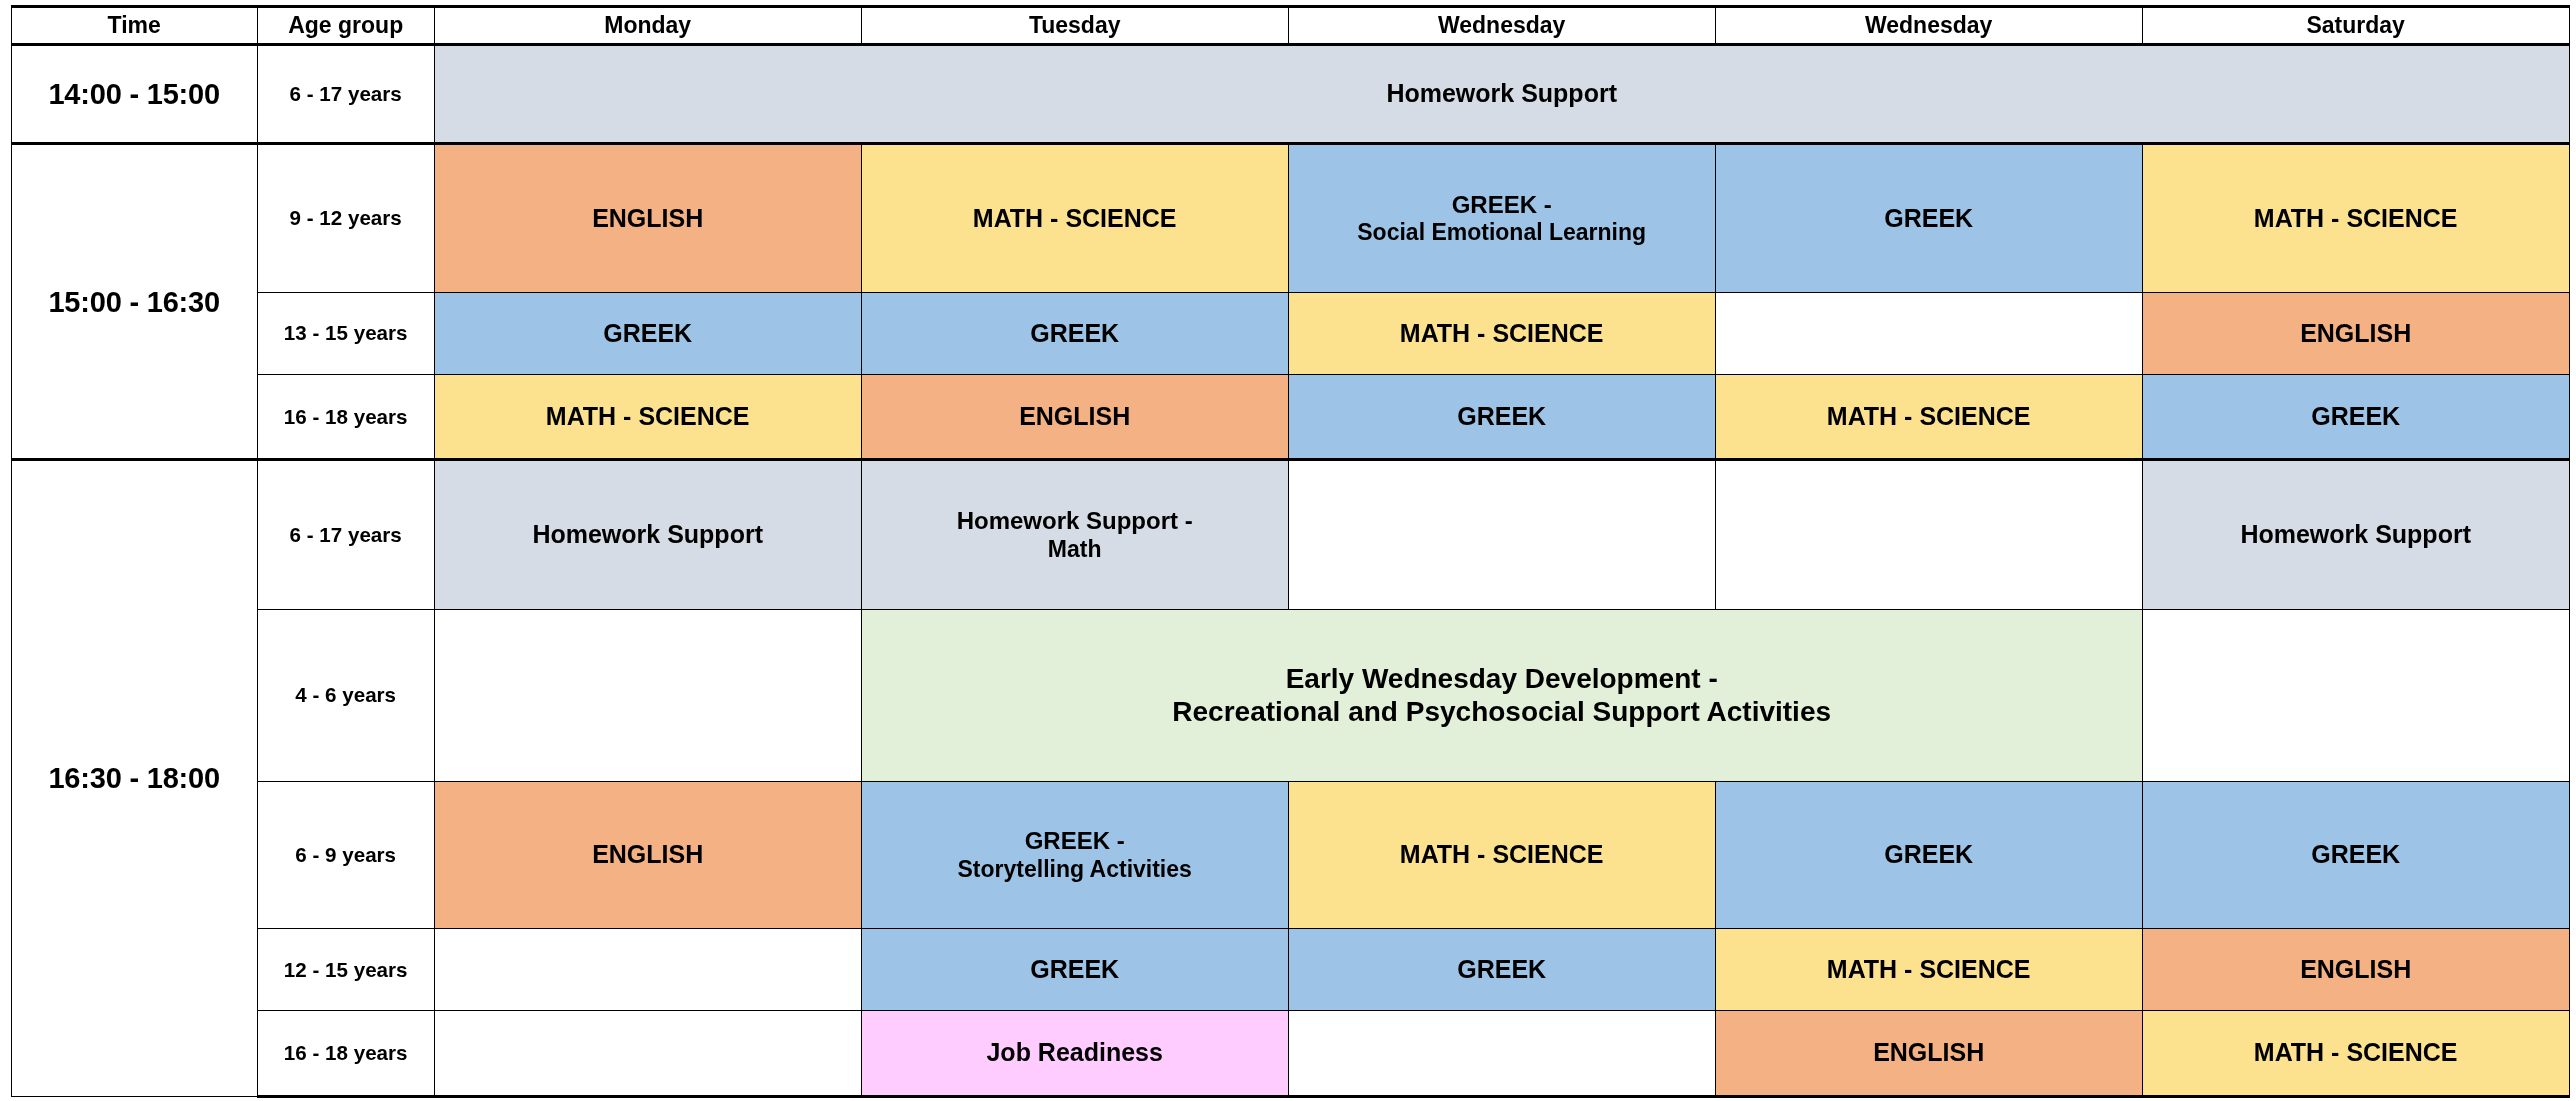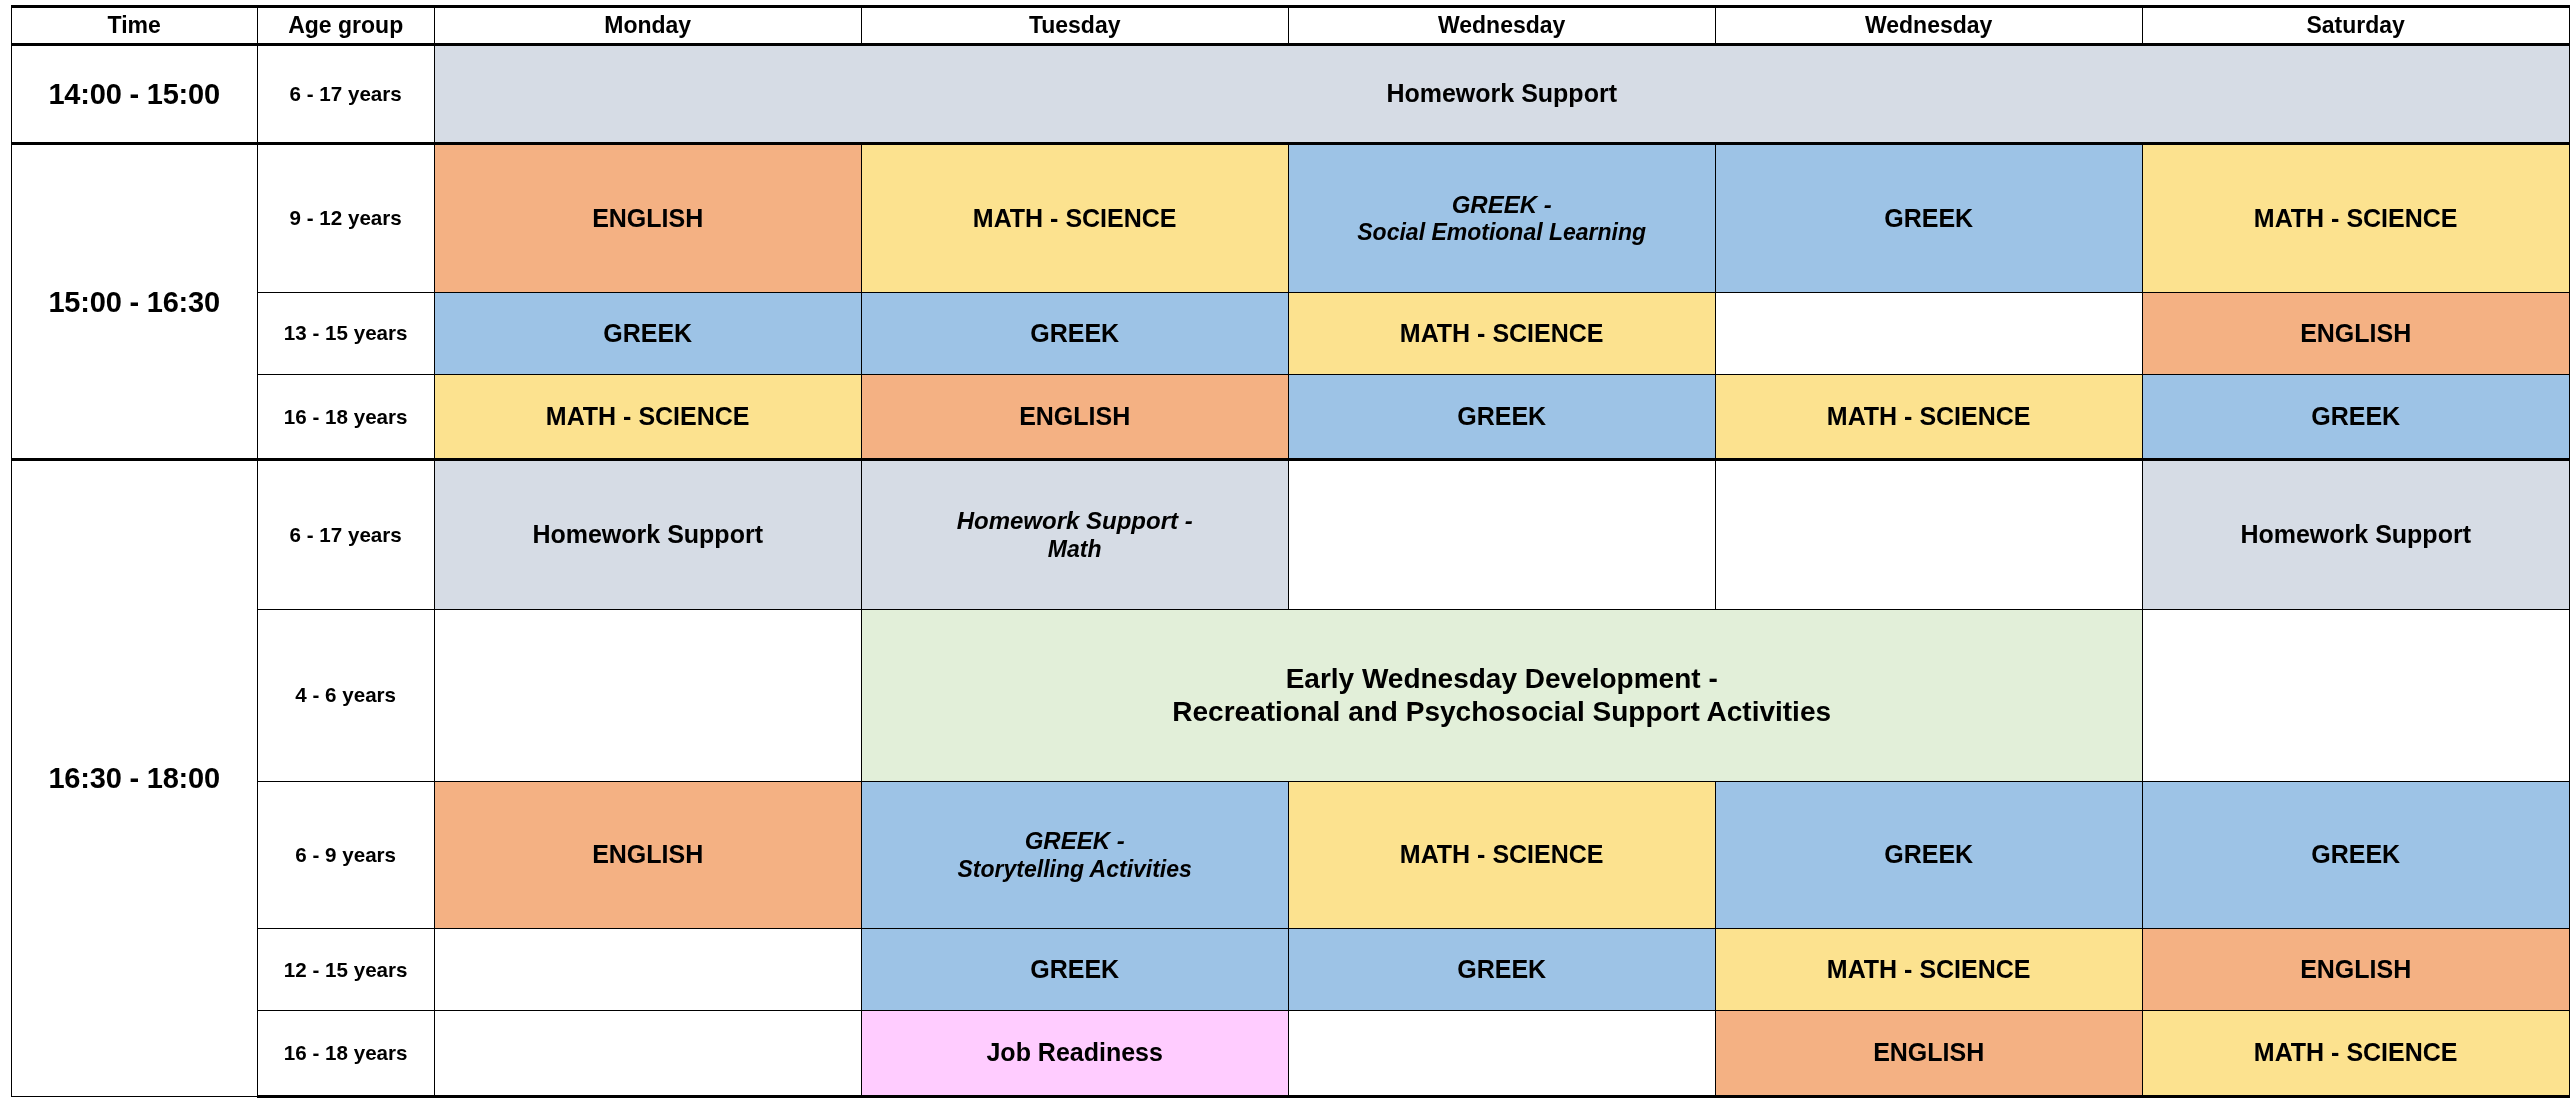--- a/index.html
+++ b/index.html
@@ -64,21 +64,20 @@
     font-weight: bold;
     background: #ffffff;
   }
   
   td.act {
     font-size: 25px;
     font-weight: bold;
   }
   td.act.small {
     font-size: 24px;
-    font-style: italic;
   }
   td.act.wide {
     font-size: 28px;
   }
   td.act .line2 {
     display: block;
     font-size: 23px;
   }
   td.act.wide .line2 {
     font-size: 28px;

